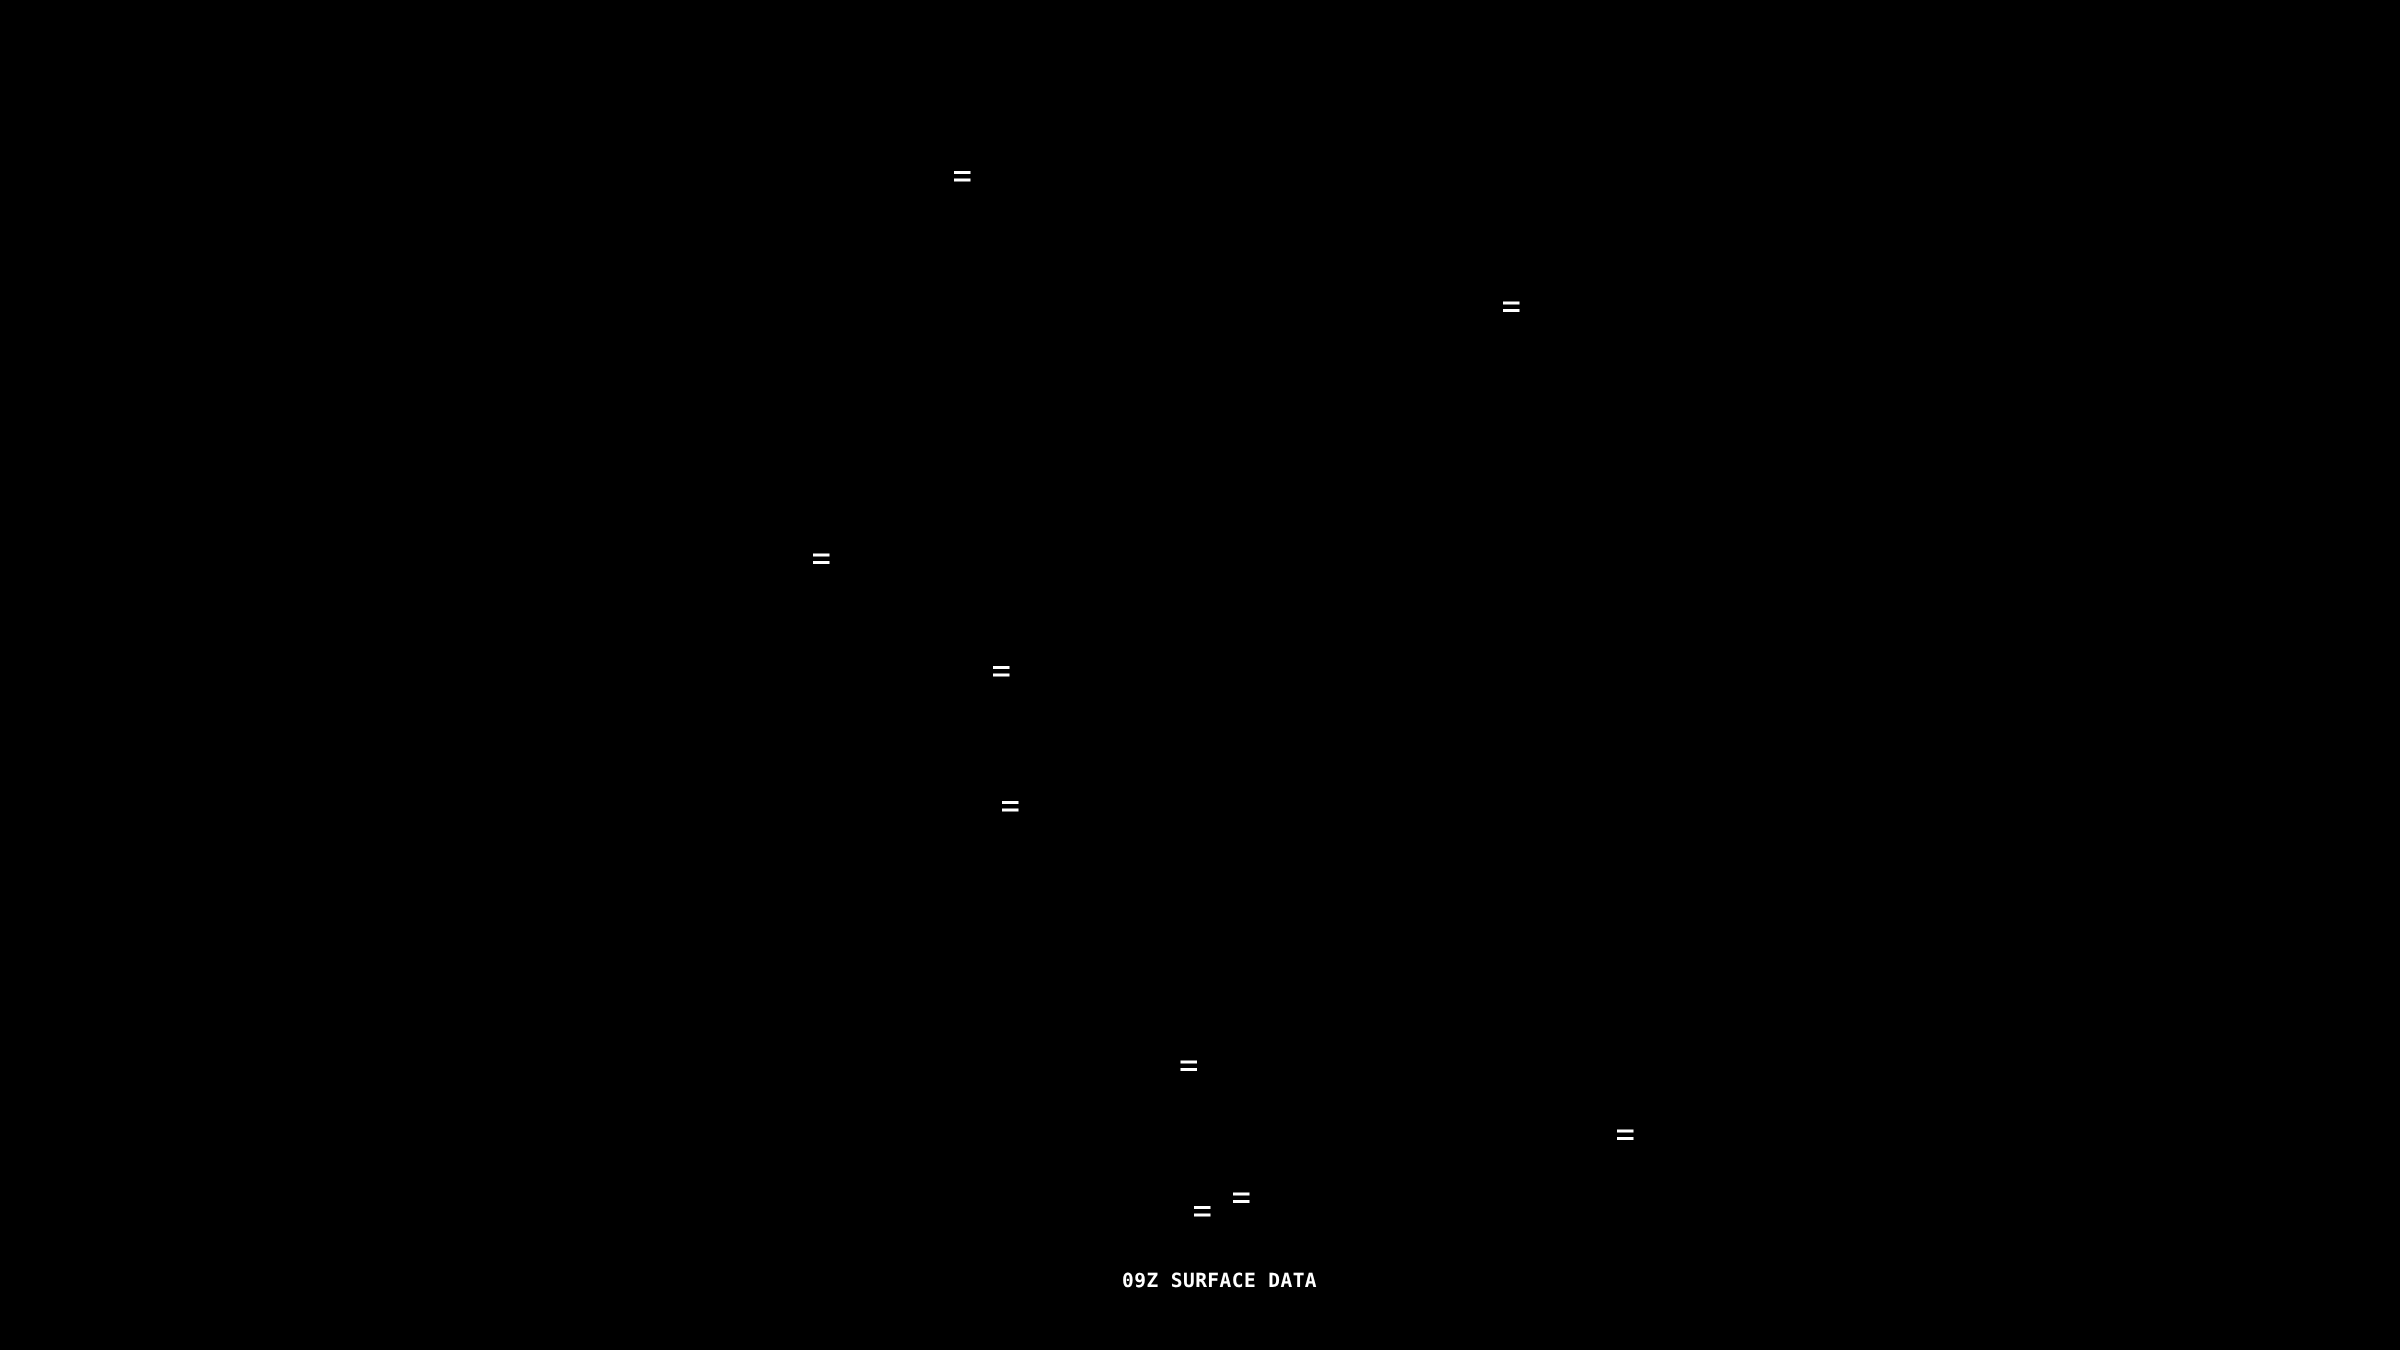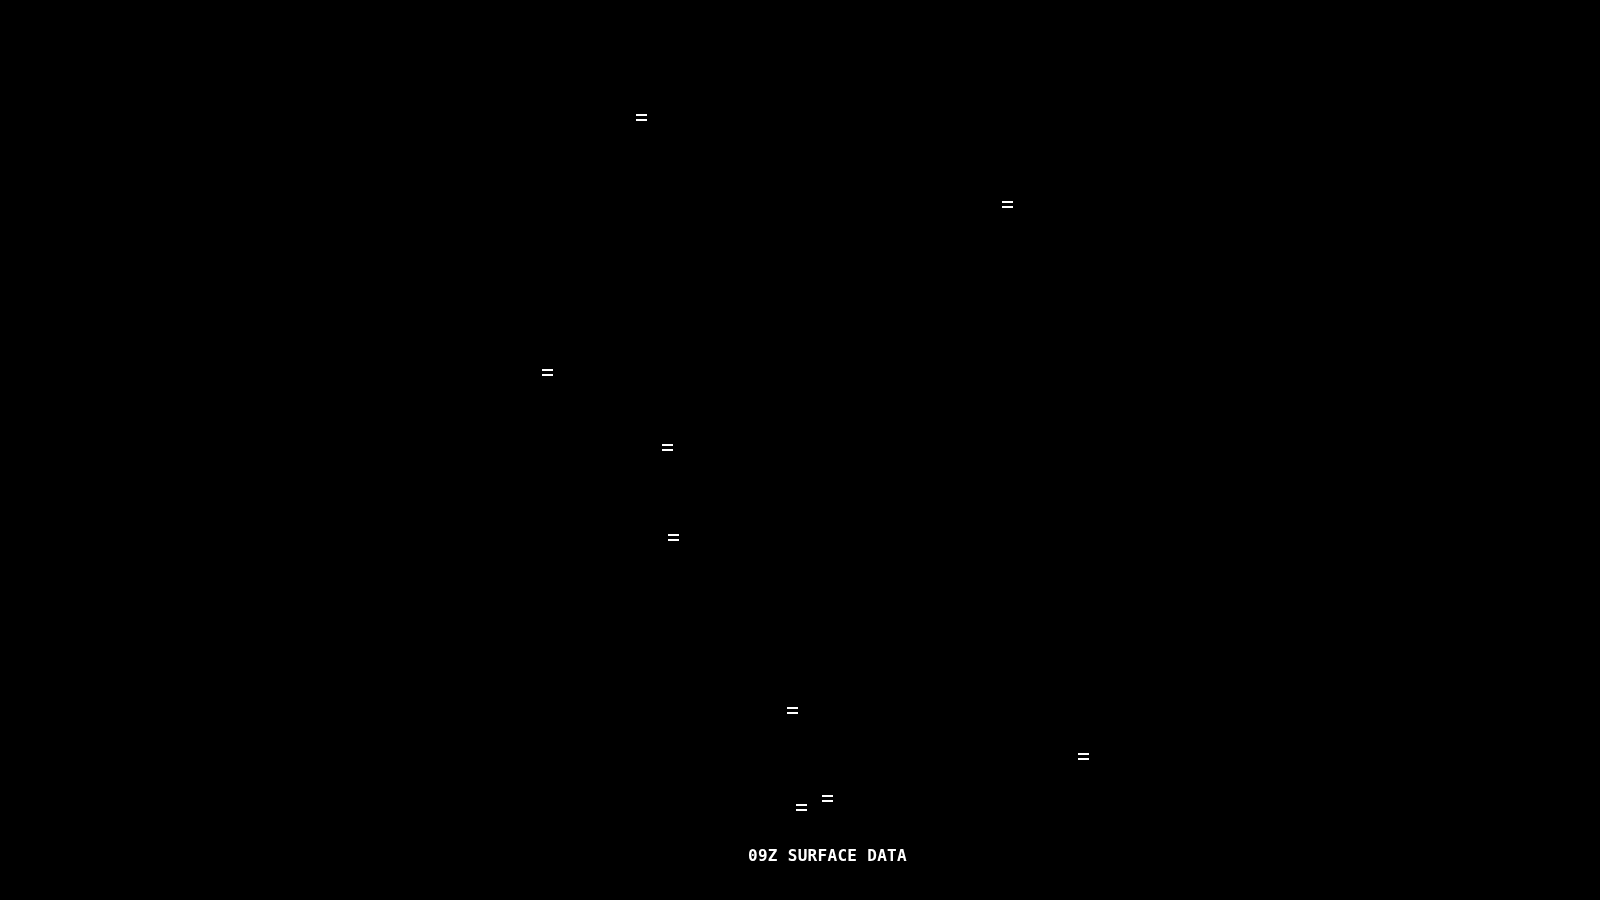--- a/index.html
+++ b/index.html
@@ -35,21 +35,21 @@
     border-top: 2px solid var(--symbol-color);
     border-bottom: 2px solid var(--symbol-color);
     background: transparent;
   }
   .plot-title {
     position: absolute;
     left: 748px;
     top: 848px;
     color: var(--symbol-color);
     font-family: "DejaVu Sans Mono", monospace;
-    font-size: 16px;
+    font-size: 13px;
     font-weight: bold;
     line-height: 1;
     letter-spacing: 0.3px;
     white-space: pre;
   }
 </style>
 </head>
 <body>
 
 <div class="viewport">

